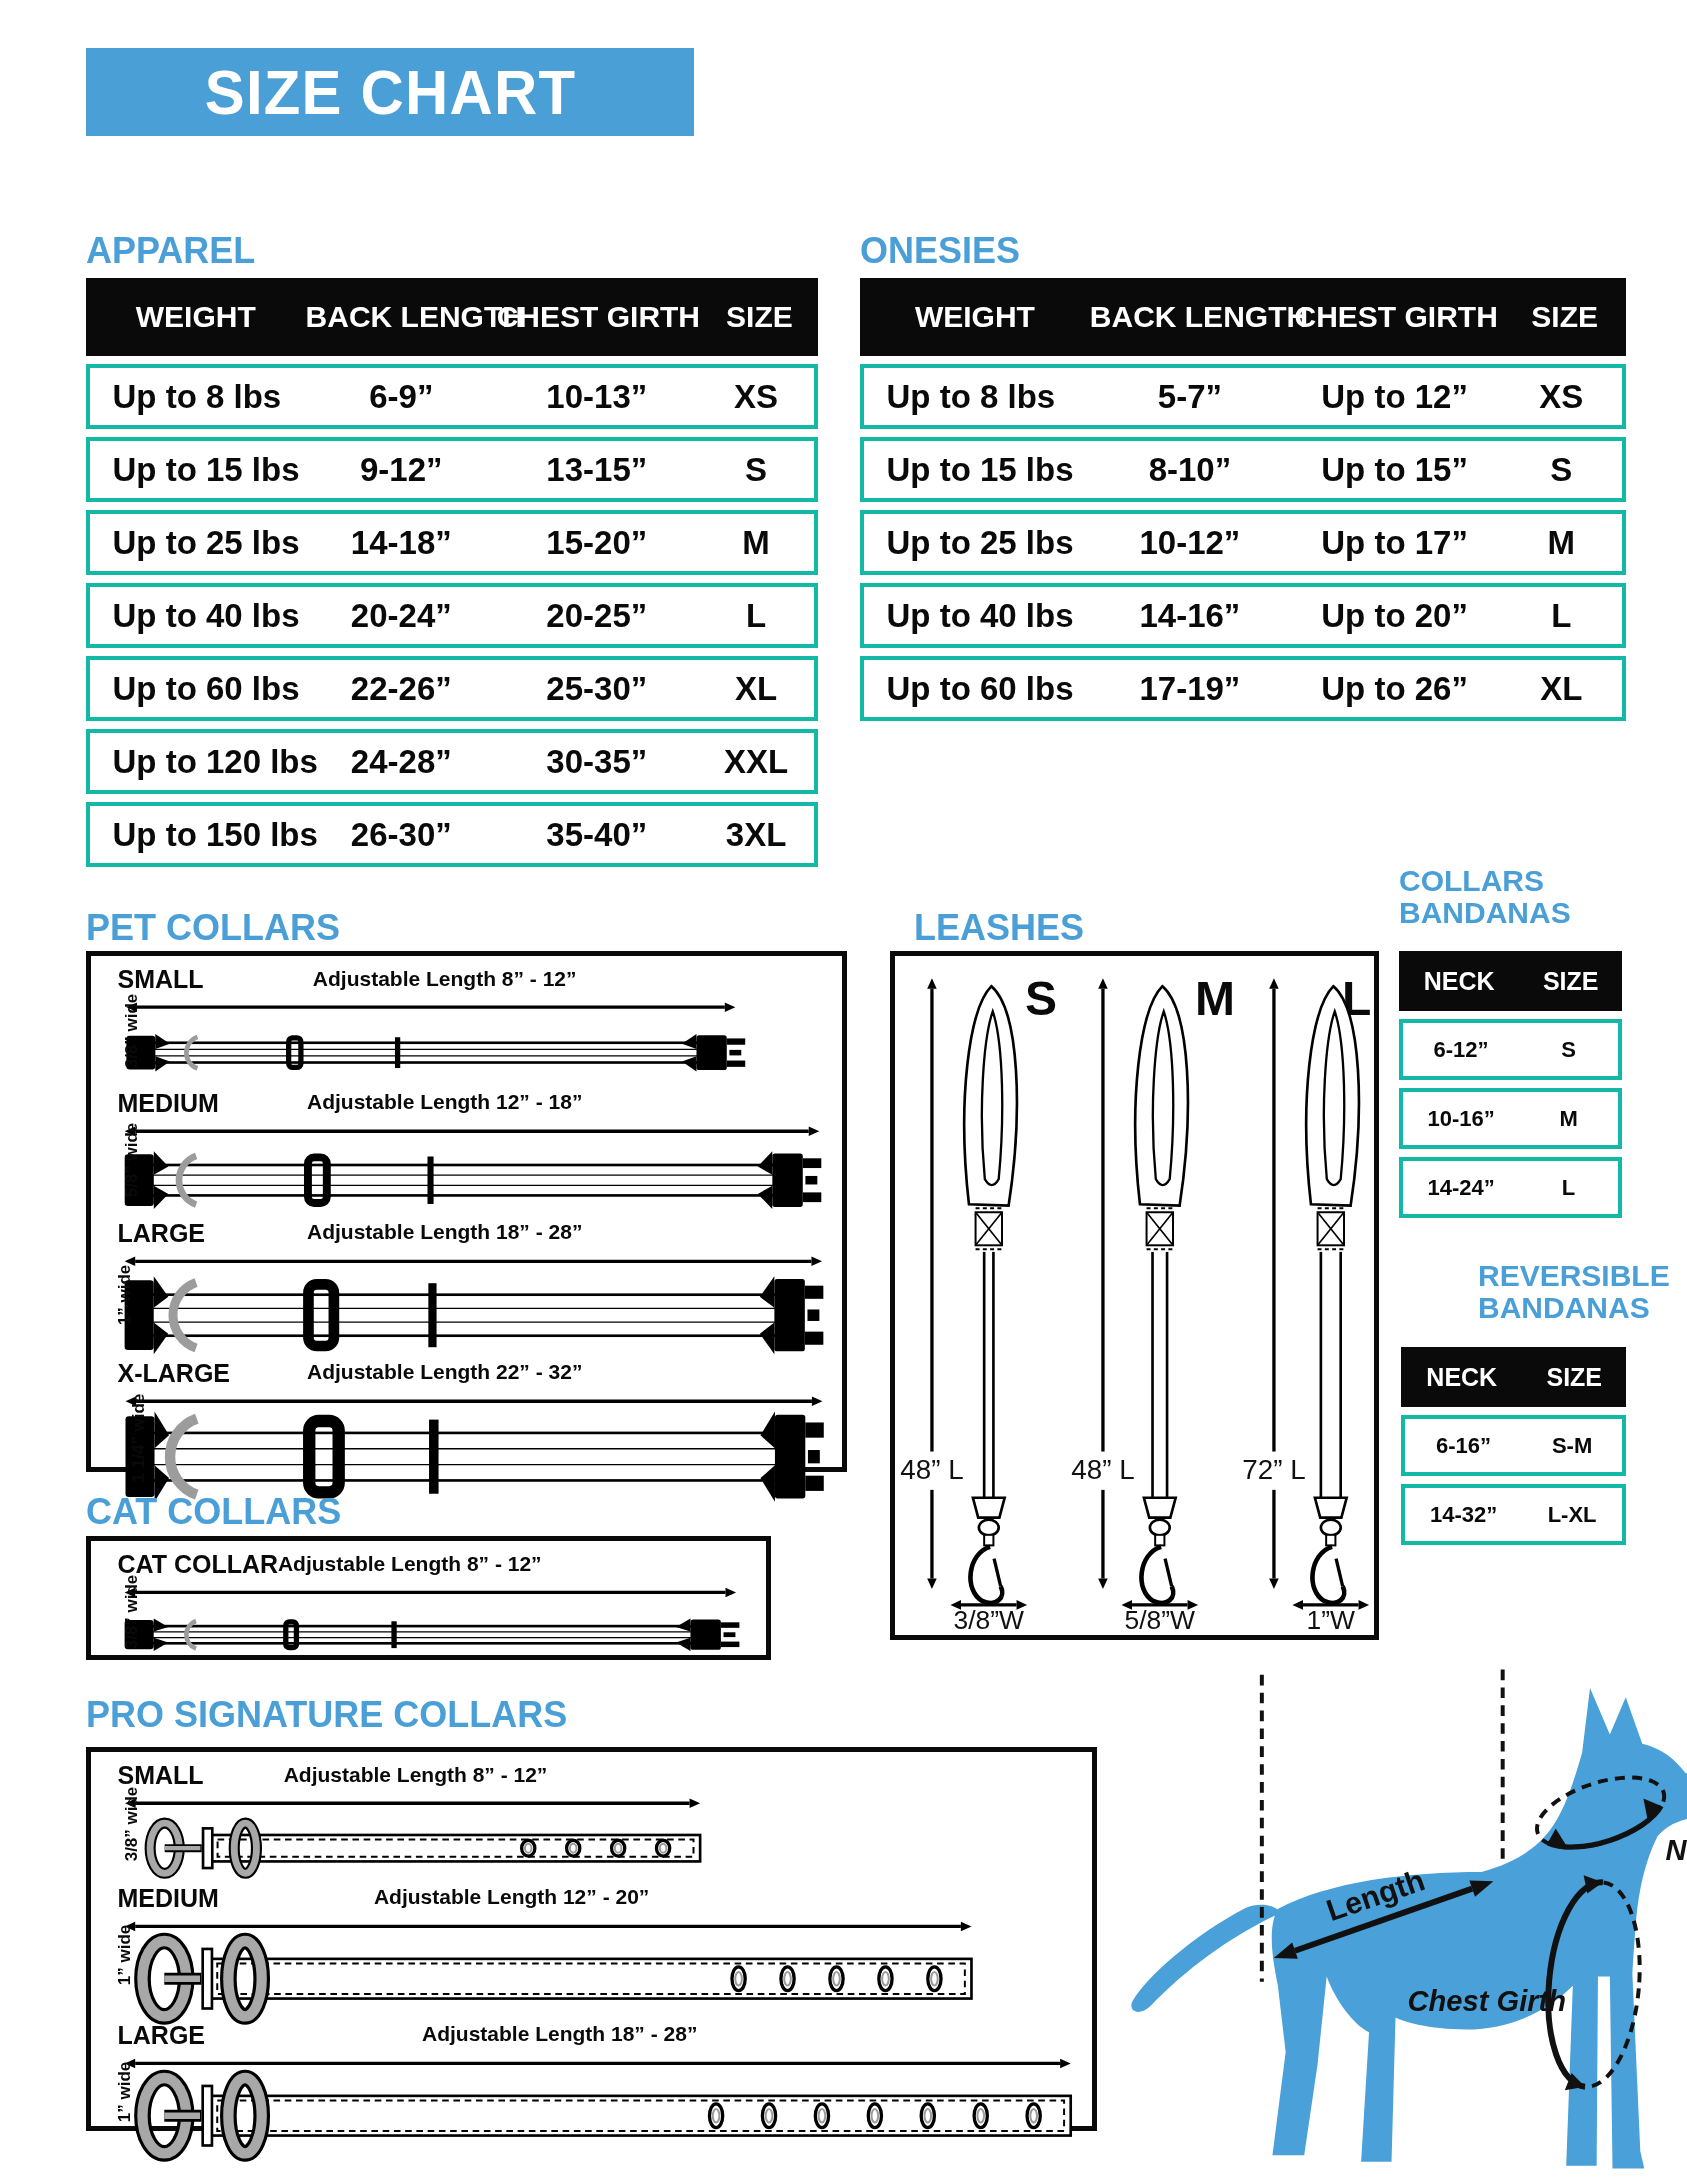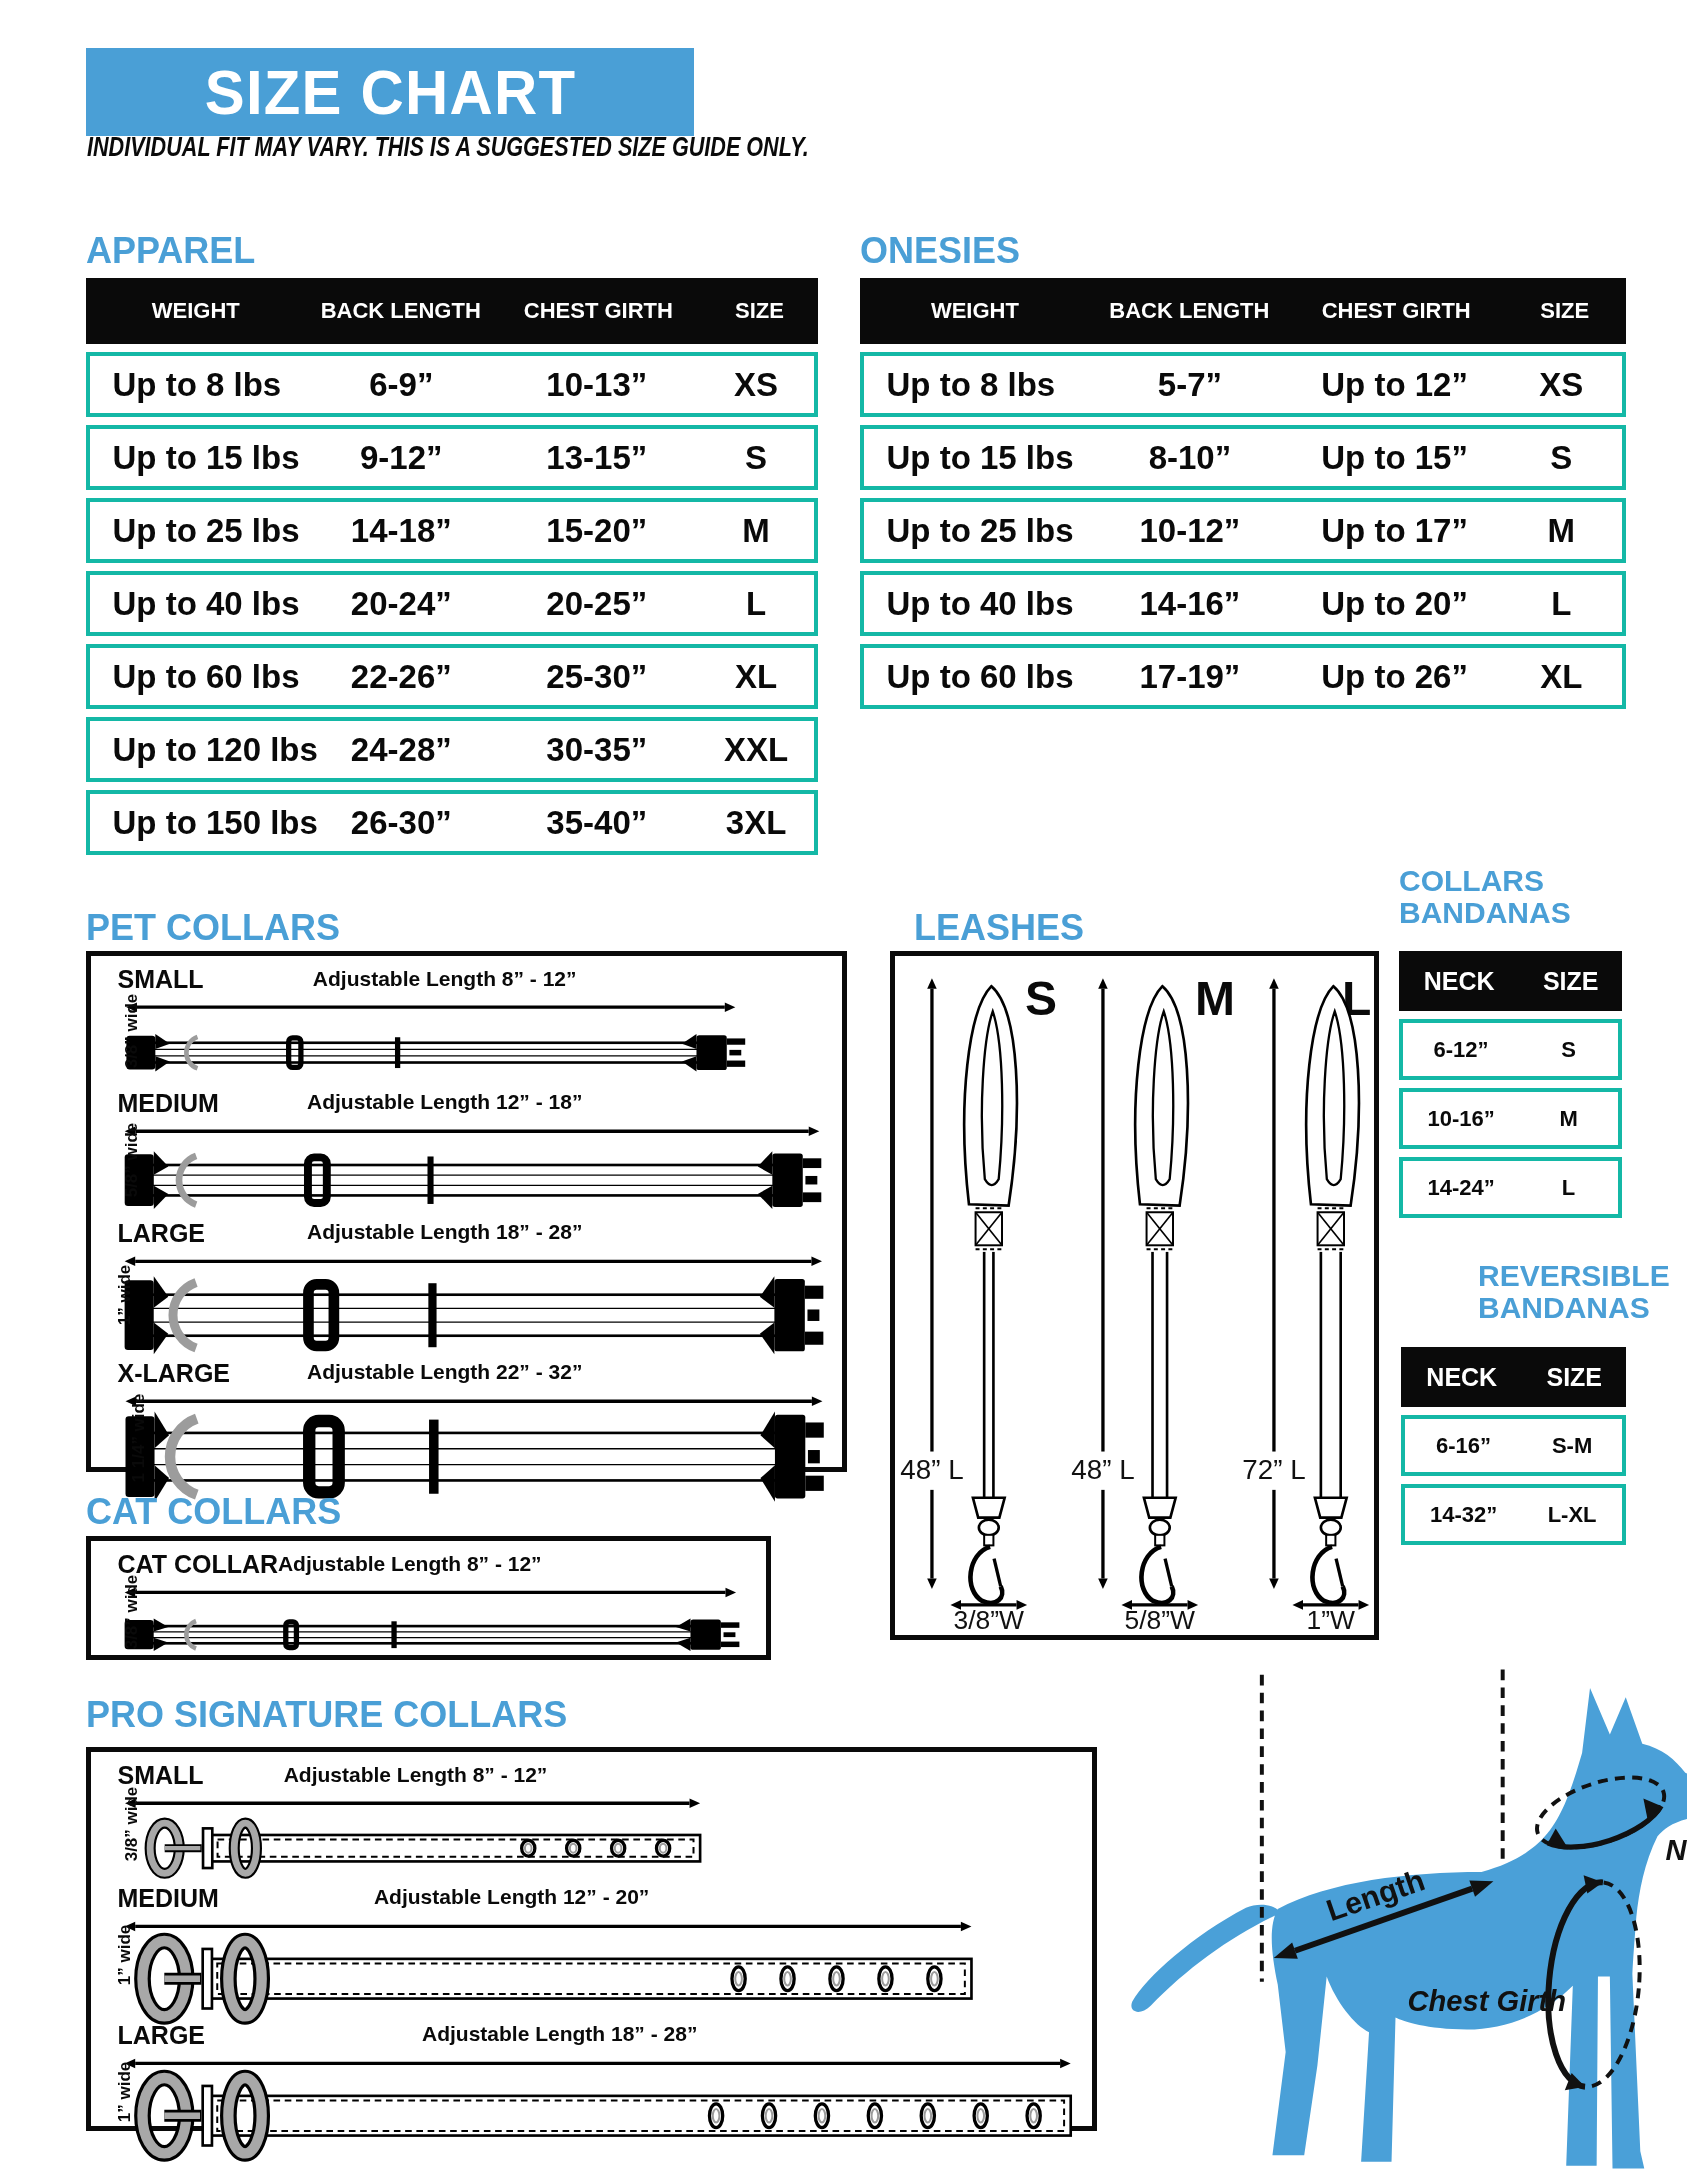--- a/index.html
+++ b/index.html
@@ -8,21 +8,21 @@
   .abs{position:absolute;}
   
   .banner{background:var(--accent);display:flex;align-items:center;justify-content:center;}
   .banner span{color:#fff;font-weight:700;font-size:63px;letter-spacing:1.3px;display:inline-block;transform:scaleX(.95);}
   .subtitle{font-size:27px;font-style:italic;font-weight:700;white-space:nowrap;display:inline-block;transform:scaleX(.8);transform-origin:0 50%;}
   
   .sec-heading{color:var(--accent);font-weight:700;font-size:36px;letter-spacing:0;white-space:nowrap;}
   .sec-heading.two{line-height:1.06;font-size:30px;}
   
   .table{}
-  .thead{display:grid;background:#0a0a0a;color:#fff;font-weight:700;font-size:22px;height:66px;align-items:center;}
+  .thead{display:grid;background:#0a0a0a;color:#fff;font-weight:700;font-size:30px;height:78px;align-items:center;}
   .trow{display:grid;border:4px solid #14b8a6;background:#fff;height:57px;margin-top:8px;align-items:center;font-weight:700;font-size:33px;}
   .c4{grid-template-columns:30% 26% 28% 16%;}
   .c2{grid-template-columns:54% 46%;}
   .cell{text-align:center;white-space:nowrap;}
   .cell.left{text-align:left;padding-left:22.5px;}
   .btable .thead{height:60px;font-size:25px;}
   .btable .trow{height:53px;font-size:22px;margin-top:8px;}
   
   .dbox{border:5.3px solid #0a0a0a;background:#fff;box-sizing:border-box;}
   .collar-group{position:relative;margin:9.3px 13.2px 0 26.5px;}
@@ -34,23 +34,20 @@
   svg{overflow:visible;}
   text{font-family:"Liberation Sans", sans-serif;}
 </style>
 </head>
 <body>
 
 <div id="canvas" style="--accent:#4A9FD6">
 
   <div class="abs banner" style="left:86px;top:48px;width:608px;height:88px;">
     <span>SIZE CHART</span>
-  </div>
-  <div class="abs" style="left:87px;top:132px;">
-    <span class="subtitle">INDIVIDUAL FIT MAY VARY.  THIS IS A SUGGESTED SIZE GUIDE ONLY.</span>
   </div>
 
   <div class="abs sec-heading" style="left:86px;top:230px;">APPAREL</div>
   <div class="abs table" style="left:86px;top:278px;width:732px;">
     <div class="thead c4">
       <div class="cell">WEIGHT</div>
       <div class="cell">BACK LENGTH</div>
       <div class="cell">CHEST GIRTH</div>
       <div class="cell">SIZE</div>
     </div>

